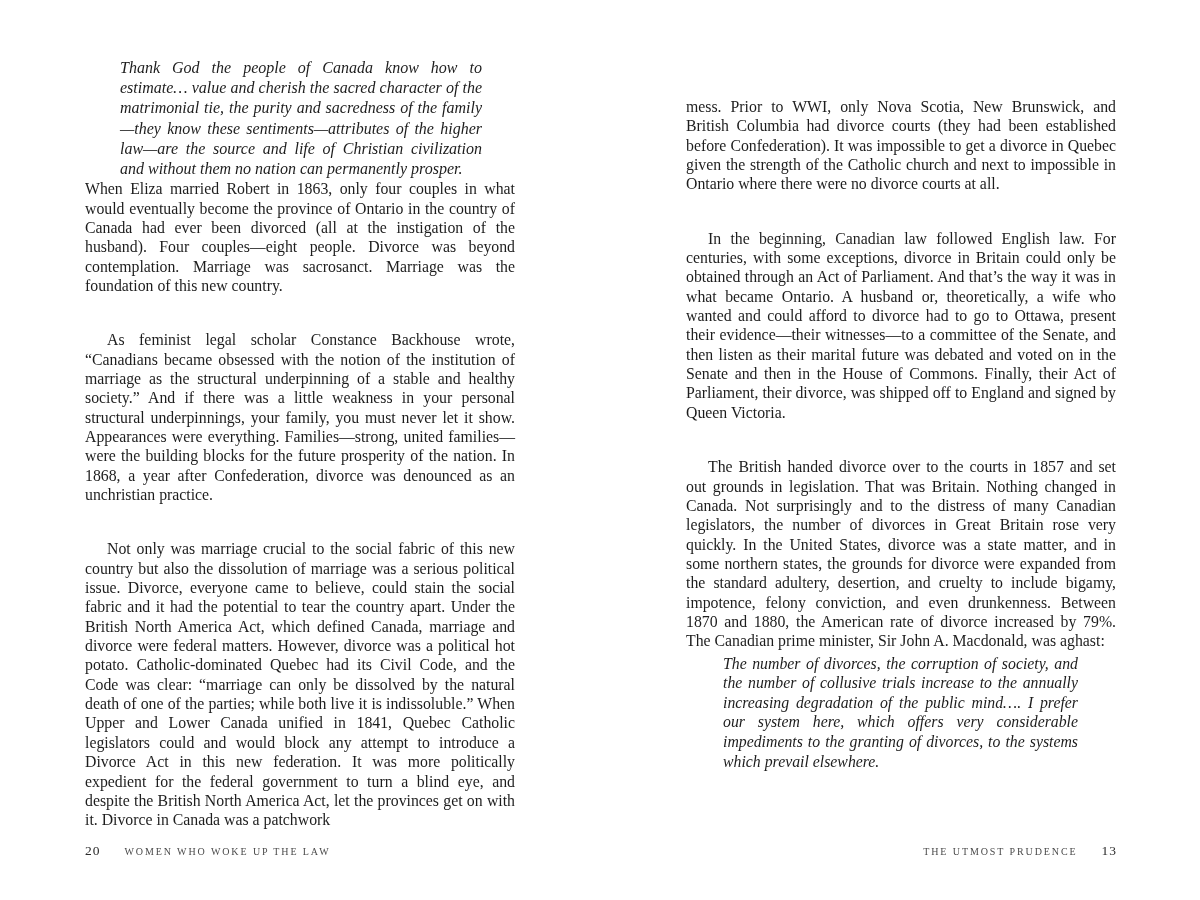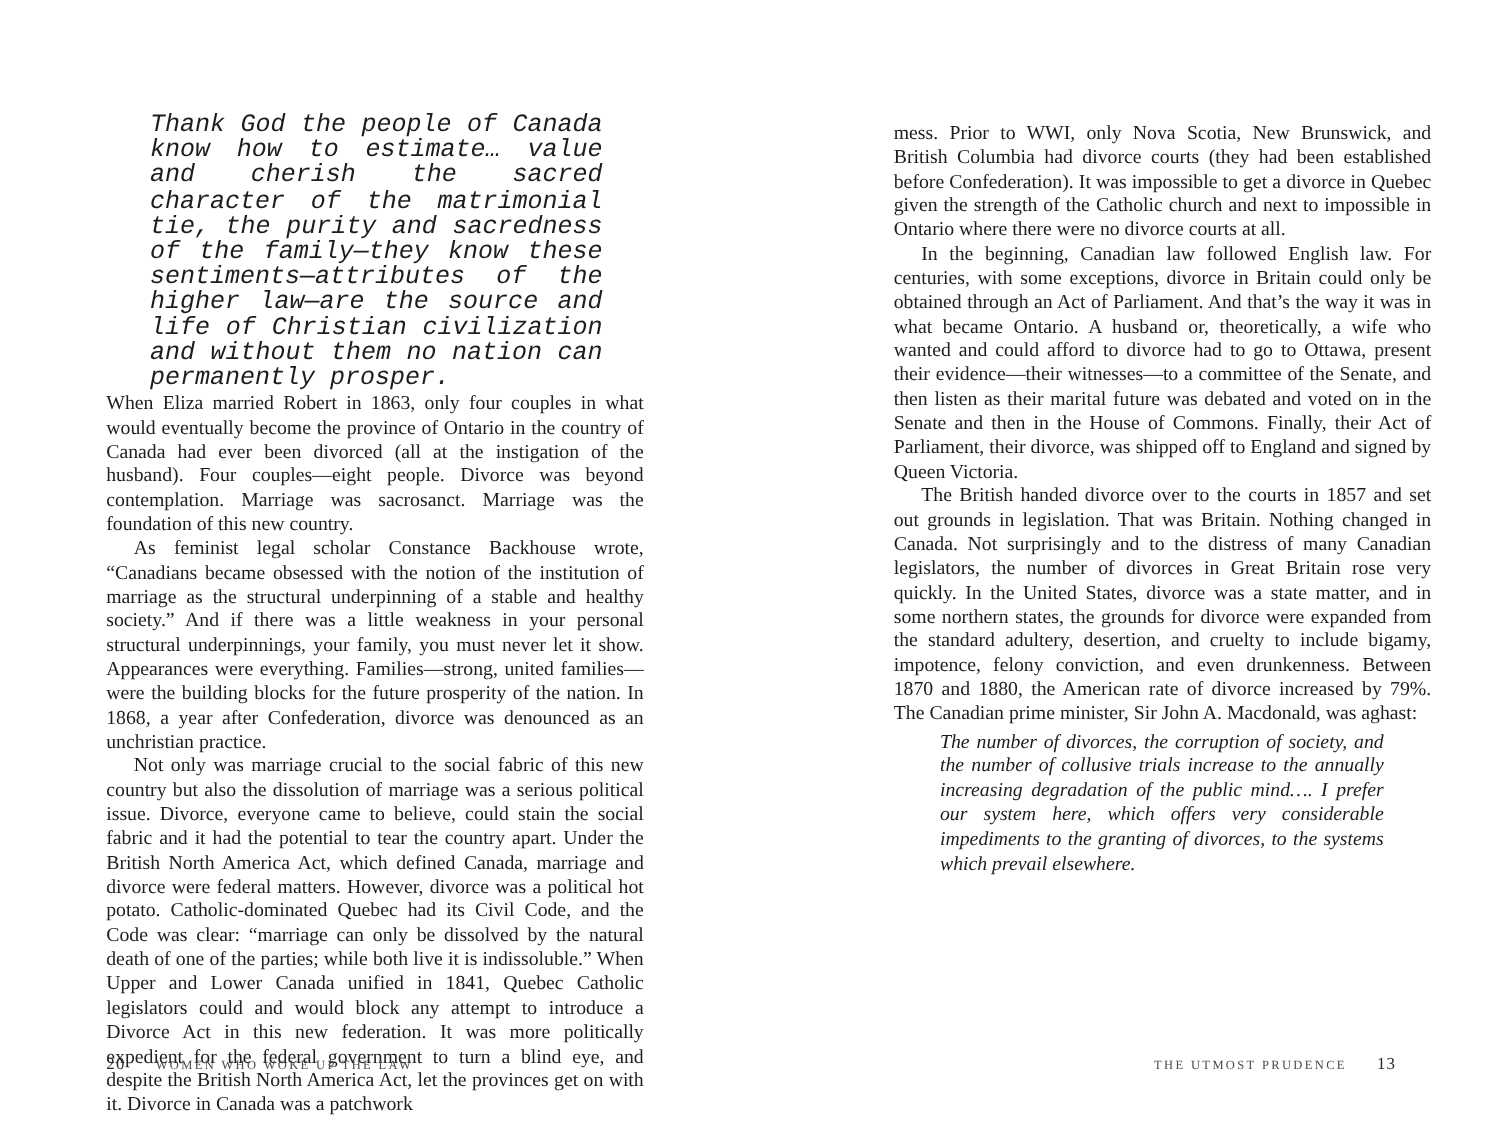--- a/index.html
+++ b/index.html
@@ -18,45 +18,44 @@
     position: relative;
     width: 1200px;
     height: 900px;
   }
   .page {
     position: absolute;
     top: 0;
     width: 430px;
   }
   .page-left  { left: 85px; }
-  .page-right { left: 715px; }
+  .page-right { left: 686px; }
 
   .epigraph {
-    margin: 91px 0 0 35px;
+    margin: 58px 0 0 35px;
     width: 362px;
     font-style: italic;
-    font-size: 20px;
+    font-size: 16px;
     line-height: 20.2px;
     text-align: justify;
-    font-family: Liberation Mono, monospace;
   }
   .attribution {
     margin: 14px 0 0 35px;
     width: 362px;
     text-align: right;
     font-size: 16.5px;
   }
 
   p.body {
     margin: 0;
     font-size: 15.8px;
     line-height: 19.35px;
     text-align: justify;
   }
-  p.body.indent { text-indent: 22px; }
+  p.body.indent { text-indent: 22px; margin-top: 35px; }
   .page-left p.body.first { }
   .page-right p.body.first { margin-top: 97px; }
 
   .blockquote {
     margin: 3px 38px 9px 37px;
     font-size: 15.8px;
     line-height: 19.6px;
     text-align: justify;
     font-style: italic;
   }

